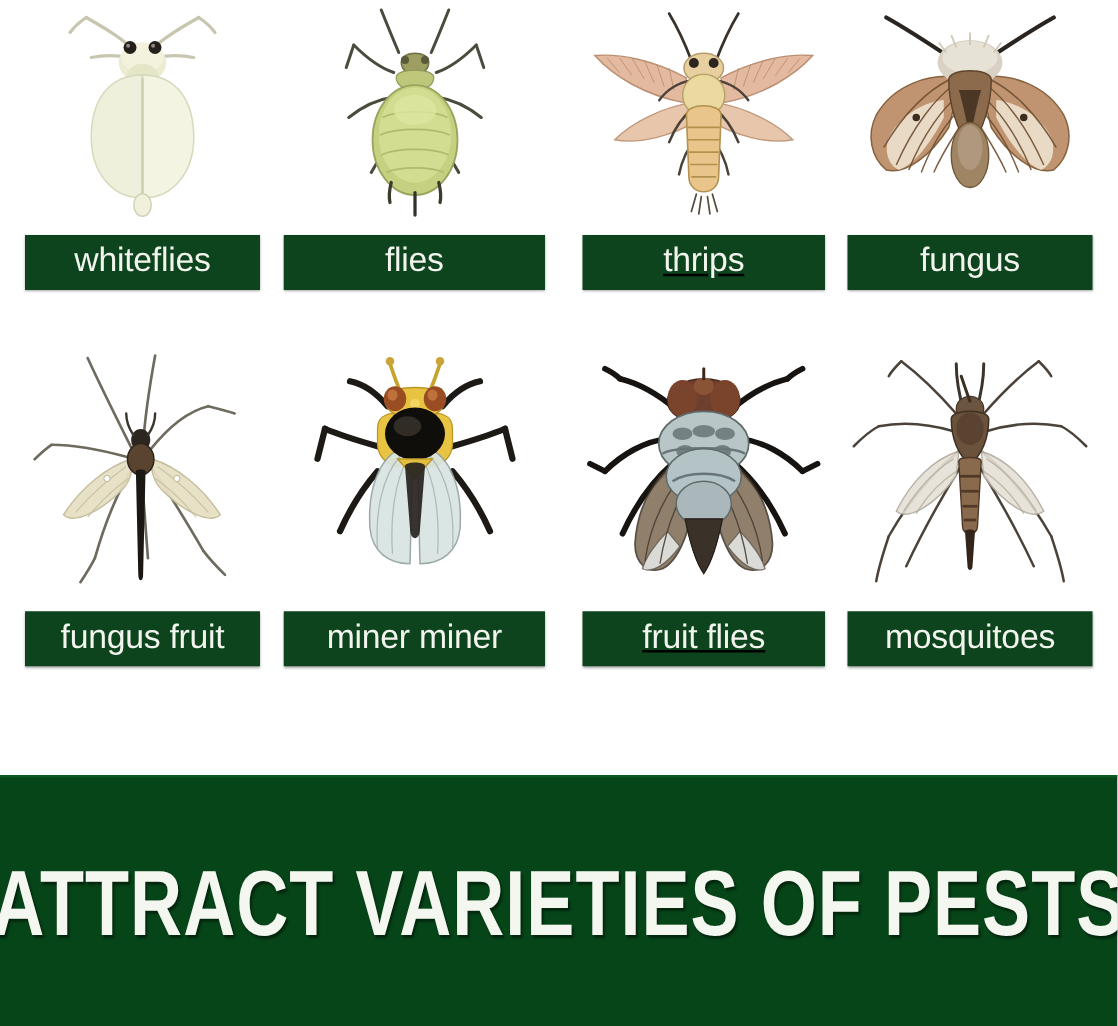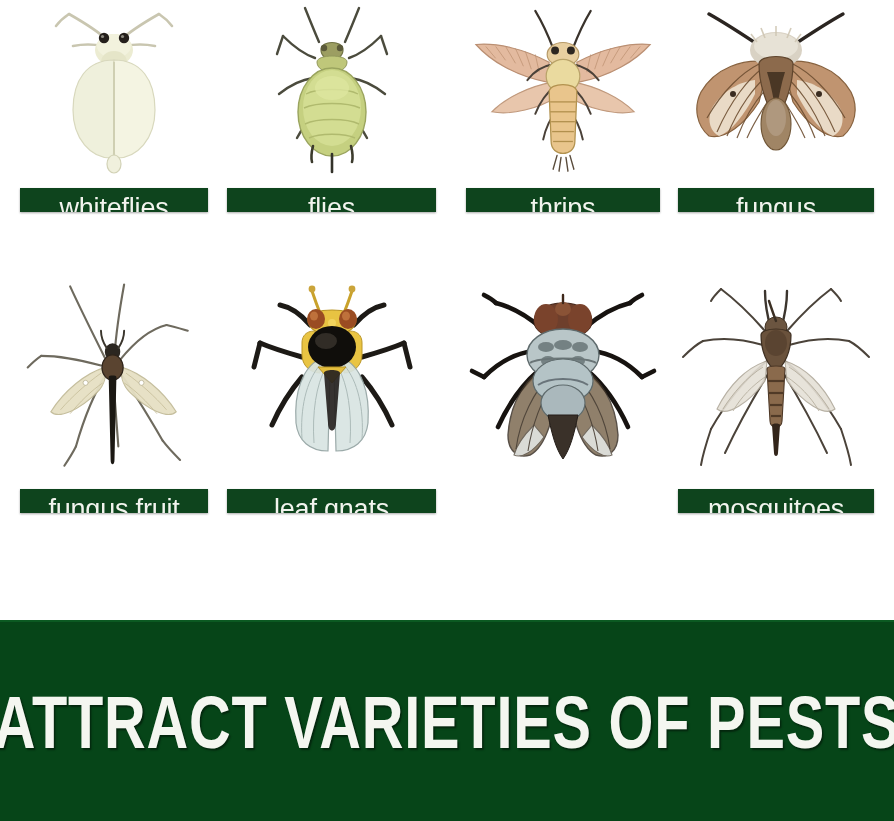--- a/index.html
+++ b/index.html
@@ -51,36 +51,36 @@
   .row-2 .pest-art { height: 215px; }
   .pest-art svg { display: block; }
 
   .pest-label {
     background: #0e441d;
     color: #f2f4ee;
     font-family: "Liberation Sans", sans-serif;
     font-weight: 400;
     font-size: 27px;
     line-height: 40px;
-    height: 24px;
+    height: 44px;
     text-align: center;
     box-sizing: border-box;
     letter-spacing: -0.2px;
     white-space: nowrap;
     overflow: hidden;
     box-shadow: 0 1px 2px rgba(0,0,0,0.35);
   }
 
   .row-1 .pest-label { margin-top: 10px; }
   .row-2 .pest-label { margin-top: 6px; }
 
   
   .col-0 { width: 227px; padding-left: 20px; padding-right: 19px; }
   .col-1 { width: 221px; padding-left: 0px;  padding-right: 12px; }
-  .col-2 { width: 230px; padding-left: 18px; padding-right: 18px; }
+  .col-2 { width: 230px; padding-left: 18px; padding-right: 18px; text-decoration: underline; }
   .col-3 { width: 216px; padding-left: 0px;  padding-right: 20px; }
 
   .banner {
     position: absolute;
     left: 0;
     top: 620px;
     width: 894px;
     height: 201px;
     background: #064518;
     display: flex;
@@ -363,21 +363,21 @@
               <path d="M82 94 C72 112 68 140 70 170"></path>
               <path d="M100 92 C114 108 120 136 118 166"></path>
               <path d="M94 94 C104 112 108 140 106 170"></path>
             </g>
             <ellipse cx="88" cy="74" rx="24" ry="21" fill="#100e0b"></ellipse>
             <ellipse cx="82" cy="68" rx="11" ry="8" fill="#3c3730" opacity="0.75"></ellipse>
             <path d="M74 94 L102 94 L88 110 Z" fill="#e4be3e" stroke="#b69324" stroke-width="1"></path>
             <path d="M80 100 C80 96 96 96 96 100 L92 150 C92 160 84 160 84 150 Z" fill="#262220" opacity="0.92"></path>
           </svg>
         </div>
-        <div class="pest-label">leaf gnats</div>
+        <div class="pest-label">miner miner</div>
       </div>
 
       <div class="pest-cell col-2">
         <div class="pest-art">
           <svg width="190" height="210" viewBox="0 0 190 210" aria-hidden="true">
             <g stroke="#171310" stroke-width="4.6" fill="none" stroke-linecap="round">
               <path d="M72 54 C58 42 44 34 28 30"></path>
               <path d="M28 30 C24 26 20 24 16 22"></path>
               <path d="M118 54 C132 42 146 34 162 30"></path>
               <path d="M162 30 C166 26 170 24 174 22"></path>
@@ -414,20 +414,21 @@
               <ellipse cx="80" cy="88" rx="7" ry="5"></ellipse>
               <ellipse cx="110" cy="88" rx="7" ry="5"></ellipse>
             </g>
             <path d="M62 90 C70 84 120 84 128 90" stroke="#6a7577" stroke-width="2" fill="none"></path>
             <ellipse cx="95" cy="108" rx="30" ry="22" fill="#b4c3c6" stroke="#5e6a6c" stroke-width="1.2"></ellipse>
             <path d="M70 112 C82 104 108 104 120 112" stroke="#69747a" stroke-width="2" fill="none"></path>
             <ellipse cx="95" cy="130" rx="22" ry="18" fill="#aab8bc" stroke="#5e6a6c" stroke-width="1.2"></ellipse>
             <path d="M80 142 C84 162 88 176 95 186 C102 176 106 162 110 142 Z" fill="#3a3129" stroke="#241d18" stroke-width="1"></path>
           </svg>
         </div>
+        <div class="pest-label">fruit flies</div>
       </div>
 
       <div class="pest-cell col-3">
         <div class="pest-art">
           <svg width="190" height="210" viewBox="0 0 190 210" aria-hidden="true">
             <g stroke="#4b433a" stroke-width="2" fill="none" stroke-linecap="round">
               <path d="M84 58 C70 42 56 28 40 16"></path>
               <path d="M40 16 C36 20 32 24 30 28"></path>
               <path d="M106 58 C120 42 134 28 150 16"></path>
               <path d="M150 16 C154 20 158 24 160 28"></path>

